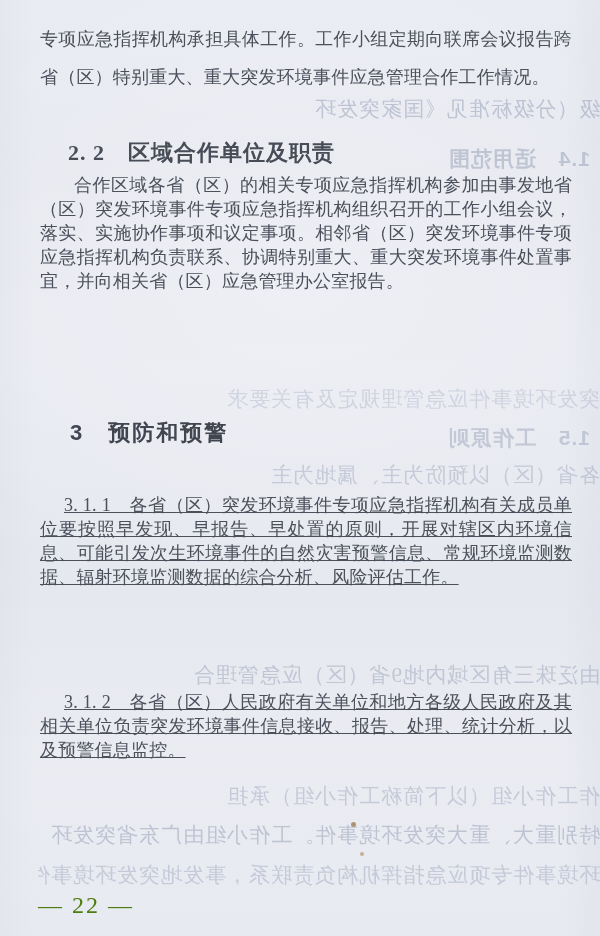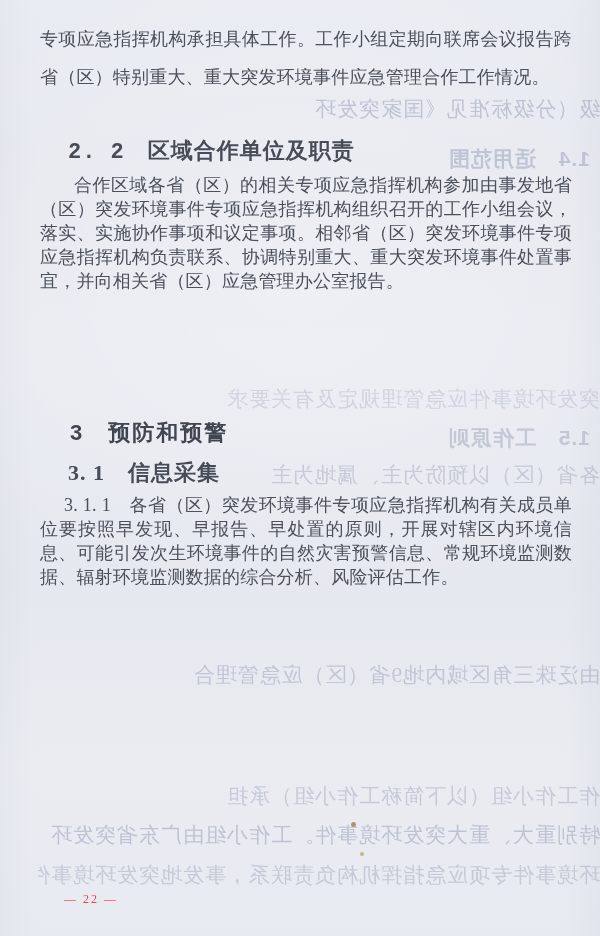--- a/index.html
+++ b/index.html
@@ -22,37 +22,37 @@
     position:absolute;left:40px;width:532px;
     font-size:18px;color:#4b505b;
     letter-spacing:.2px;
     text-align:justify;text-align-last:left;
     text-justify:inter-character;
     word-break:break-all;
   }
   .lh37{line-height:37.5px;}
   .lh40{line-height:24px;}
   .indent2{text-indent:34px;}
-  .indent1{text-indent:24px;}
+  .indent1{text-indent:24px;text-decoration:underline;}
 
   .hdr-kai{
     position:absolute;left:40px;width:532px;
     font-size:22px;line-height:40px;color:#474c57;
     padding-left:28px;letter-spacing:1px;
   }
   .hdr-hei{
     position:absolute;left:40px;width:532px;
     font-family:"Liberation Sans","DejaVu Sans",sans-serif;
     font-weight:bold;font-size:22px;line-height:40px;color:#41454f;
     padding-left:30px;letter-spacing:2px;
   }
 
   .pageno{
     position:absolute;left:38px;top:892px;
-    font-size:12px;color:#ef4444;letter-spacing:2px;margin-left:26px;
+    font-size:24px;color:#4d7c0f;letter-spacing:2px;
   }
 
   
   .bleed{
     position:absolute;
     transform:scaleX(-1);
     font-size:21px;line-height:26px;
     color:#9ba3ba;
     filter:blur(.5px);
     letter-spacing:1px;
@@ -90,25 +90,25 @@
   <div class="bleed b6">由泛珠三角区域内地9省（区）应急管理合</div>
   <div class="bleed b7">作工作小组（以下简称工作小组）承担</div>
   <div class="bleed b8">特别重大、重大突发环境事件。工作小组由广东省突发环</div>
   <div class="bleed b9">环境事件专项应急指挥机构负责联系，事发地突发环境事件</div>
 
   <div class="speck speck1"></div>
   <div class="speck speck2"></div>
 
   <p class="txt lh37" style="top:21px;margin:0;">专项应急指挥机构承担具体工作。工作小组定期向联席会议报告跨省（区）特别重大、重大突发环境事件应急管理合作工作情况。</p>
 
-  <h3 class="hdr-kai" style="top:133px;margin:0;font-family:Liberation Mono, monospace;">2. 2　区域合作单位及职责</h3>
+  <h3 class="hdr-kai" style="top:133px;margin:0;">2. 2　区域合作单位及职责</h3>
 
   <p class="txt lh40 indent2" style="top:173px;margin:0;">合作区域各省（区）的相关专项应急指挥机构参加由事发地省（区）突发环境事件专项应急指挥机构组织召开的工作小组会议，落实、实施协作事项和议定事项。相邻省（区）突发环境事件专项应急指挥机构负责联系、协调特别重大、重大突发环境事件处置事宜，并向相关省（区）应急管理办公室报告。</p>
 
   <h2 class="hdr-hei" style="top:413px;margin:0;">3　预防和预警</h2>
 
-  <h3 class="hdr-kai" style="top:453px;margin:0;">3. 1　信息采集</h3>
 
   <p class="txt lh40 indent1" style="top:493px;margin:0;">3. 1. 1　各省（区）突发环境事件专项应急指挥机构有关成员单位要按照早发现、早报告、早处置的原则，开展对辖区内环境信息、可能引发次生环境事件的自然灾害预警信息、常规环境监测数据、辐射环境监测数据的综合分析、风险评估工作。</p>
 
+  <p class="txt lh40 indent1" style="top:690px;margin:0;">3. 1. 2　各省（区）人民政府有关单位和地方各级人民政府及其相关单位负责突发环境事件信息接收、报告、处理、统计分析，以及预警信息监控。</p>
 
   <div class="pageno">— 22 —</div>
 </div>
 
 </body></html>

